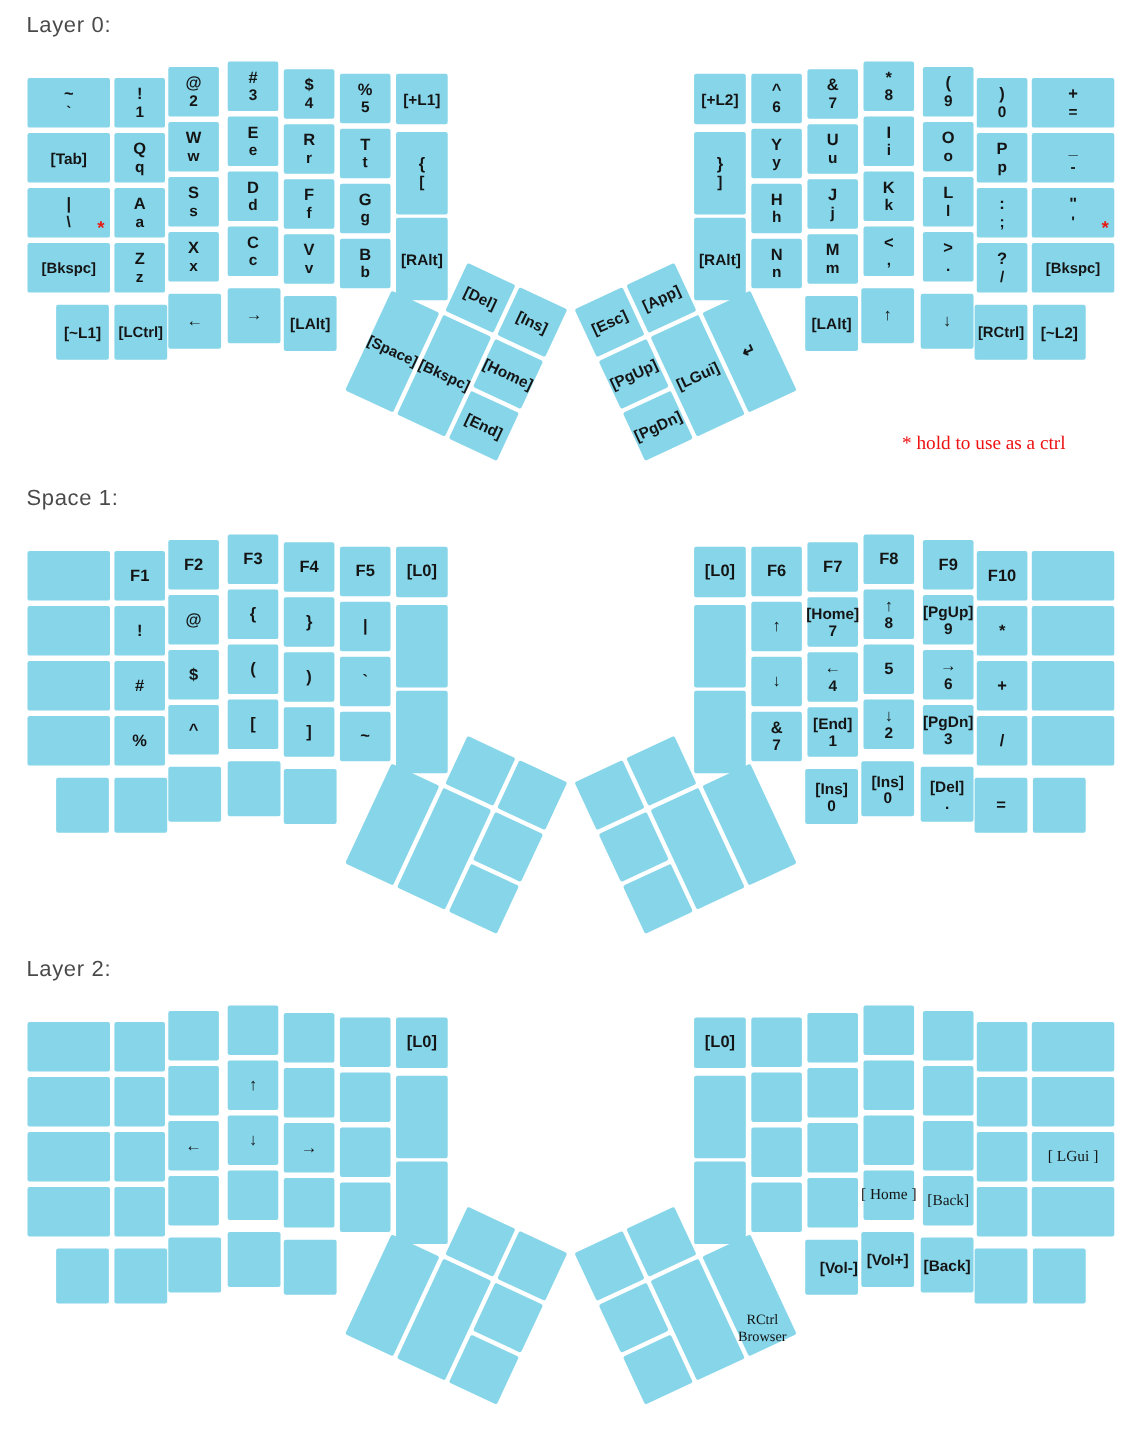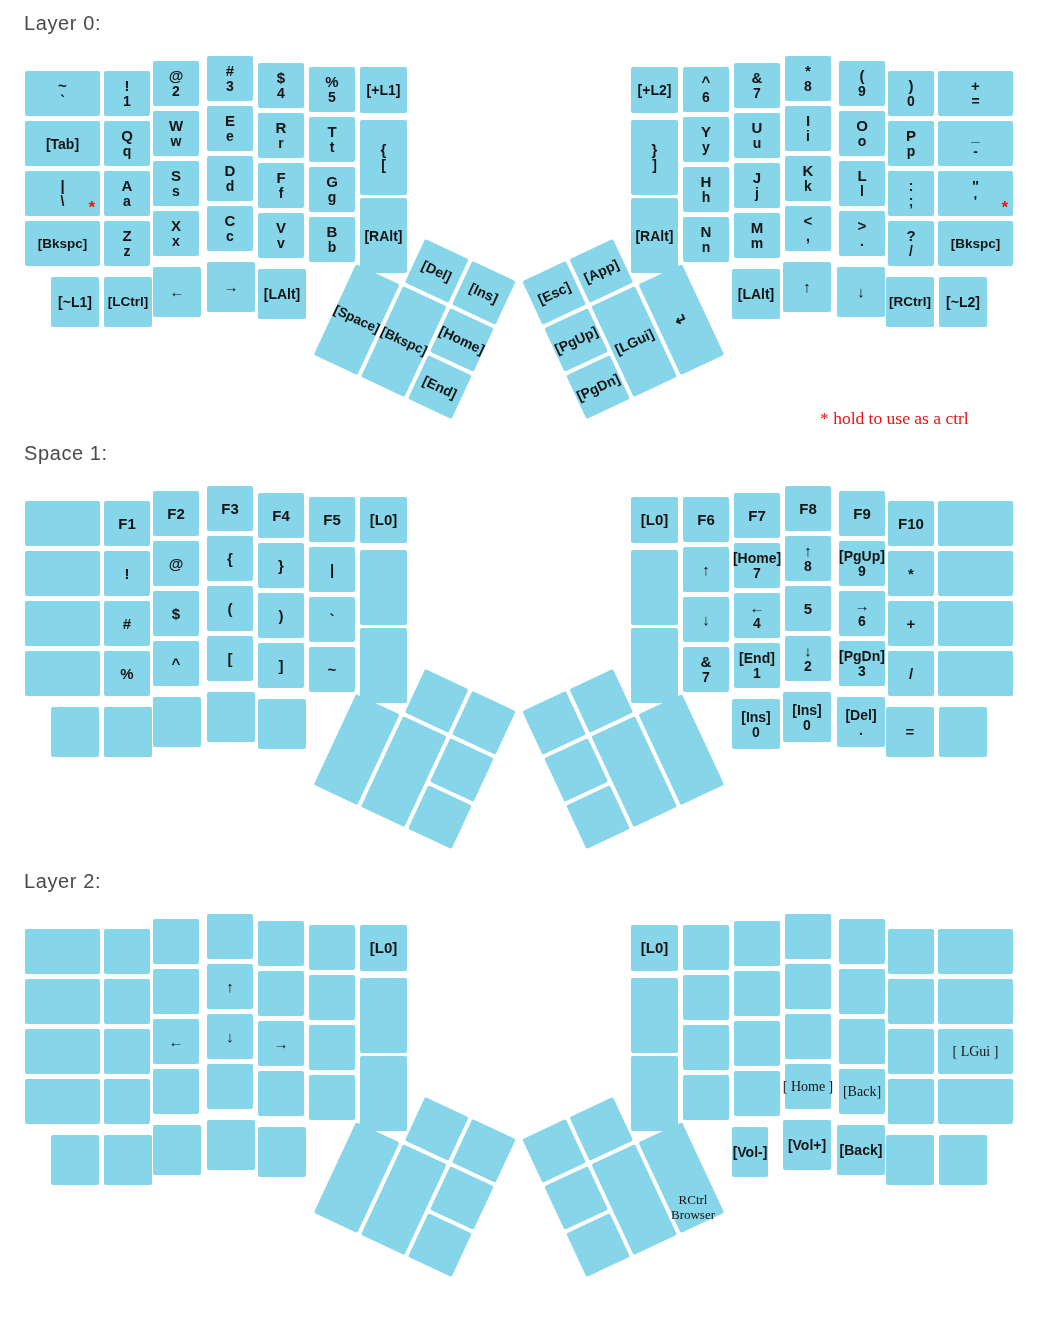--- a/index.html
+++ b/index.html
@@ -306,21 +306,21 @@
         <div class="key" style="left: 0px; top: 104px; width: 48px; height: 48px;">
           <span class="kl sz14">[PgDn]</span>
         </div>
         <div class="key" style="left: 52px; top: 52px; width: 48px; height: 100px;">
           <span class="kl sz14">[LGui]</span>
         </div>
         <div class="key" style="left: 104px; top: 52px; width: 48px; height: 100px;">
           <span class="kl">↵</span>
         </div>
       </div>
-      <div class="ann ann-red-serif" style="left: 820px; top: 392px; margin-top: 16px;">* hold to use as a ctrl</div>
+      <div class="ann ann-red-serif" style="left: 820px; top: 392px;">* hold to use as a ctrl</div>
     </div>
     <div class="layer" style="top: 430px; height: 430px;">
       <div class="layer-title">Space 1:</div>
       <div class="key" style="left: 25px; top: 71px; width: 75px; height: 45px;"></div>
       <div class="key" style="left: 25px; top: 121px; width: 75px; height: 45px;"></div>
       <div class="key" style="left: 25px; top: 171px; width: 75px; height: 45px;"></div>
       <div class="key" style="left: 25px; top: 221px; width: 75px; height: 45px;"></div>
       <div class="key" style="left: 104px; top: 71px; width: 46px; height: 45px;">
         <span class="kl">F1</span>
       </div>
@@ -590,21 +590,21 @@
       <div class="key" style="left: 631px; top: 120px; width: 47px; height: 75px;"></div>
       <div class="key" style="left: 631px; top: 198px; width: 47px; height: 75px;"></div>
       <div class="key" style="left: 939px; top: 277px; width: 48px; height: 50px;"></div>
       <div class="key" style="left: 886px; top: 277px; width: 48px; height: 50px;"></div>
       <div class="key" style="left: 837px; top: 267px; width: 48px; height: 50px;">
         <span class="kl sz14">[Back]</span>
       </div>
       <div class="key" style="left: 783px; top: 262px; width: 48px; height: 50px;">
         <span class="kl sz14">[Vol+]</span>
       </div>
-      <div class="key" style="left: 732px; top: 269px; width: 36px; height: 50px;">
+      <div class="key" style="left: 732px; top: 269px; width: 48px; height: 50px; align-items: flex-end;">
         <span class="kl sz14">[Vol-]</span>
       </div>
       <div class="thumb" style="left: 508px; top: 217px; transform-origin: 152px 0px; transform: rotate(-25deg);">
         <div class="key" style="left: 0px; top: 0px; width: 48px; height: 48px;"></div>
         <div class="key" style="left: 52px; top: 0px; width: 48px; height: 48px;"></div>
         <div class="key" style="left: 0px; top: 52px; width: 48px; height: 48px;"></div>
         <div class="key" style="left: 0px; top: 104px; width: 48px; height: 48px;"></div>
         <div class="key" style="left: 52px; top: 52px; width: 48px; height: 100px;"></div>
         <div class="key" style="left: 104px; top: 52px; width: 48px; height: 100px;"></div>
       </div>

